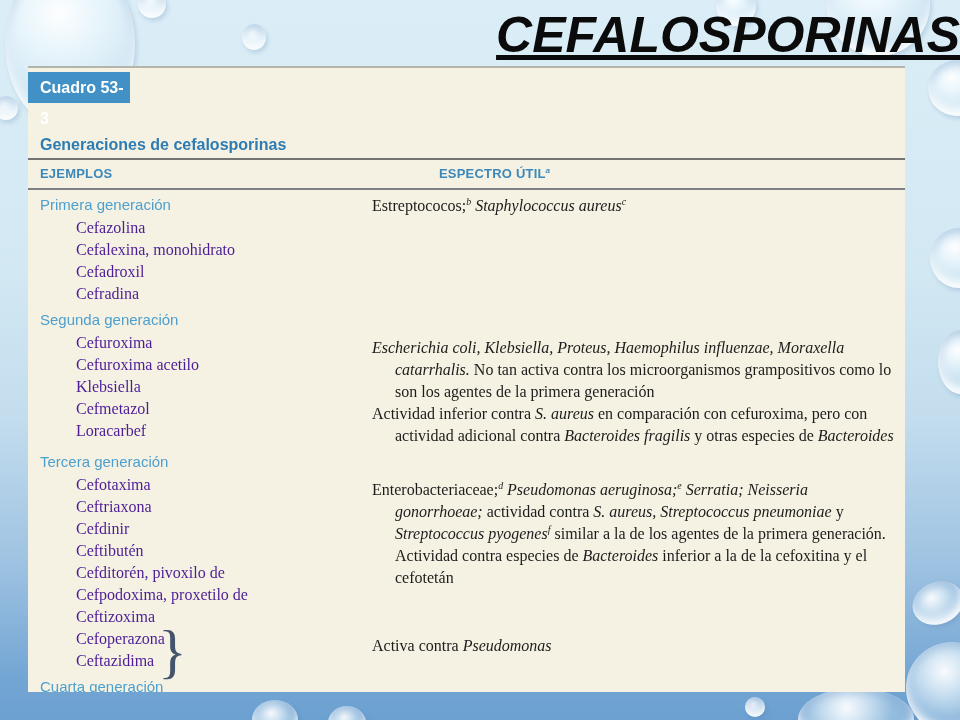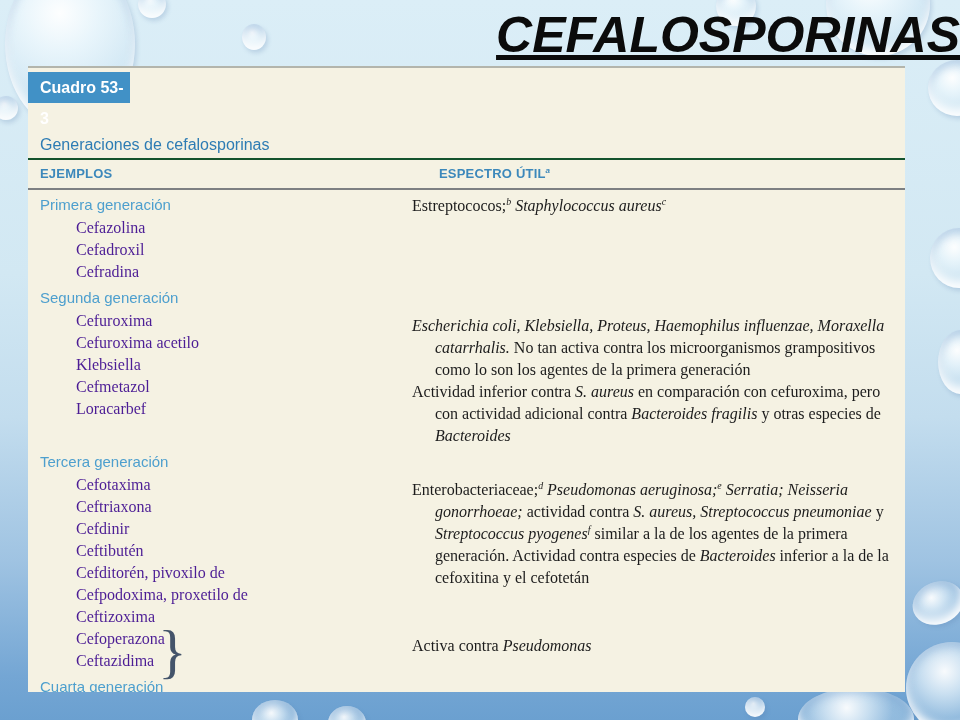--- a/index.html
+++ b/index.html
@@ -21,30 +21,30 @@
   .cuadro{
     position:absolute;left:28px;top:66px;width:877px;height:624px;
     background:#f5f2e3;overflow:hidden;z-index:1;
     border-top:2px solid #b3b5ac;
   }
   .badge{
     display:inline-block;margin:4px 0 0 0;width:90px;height:31px;line-height:31px;
     padding-left:12px;background:#4191c6;color:#ffffff;font-size:16px;font-weight:bold;
   }
   .caption{
-    padding:8px 0 4px 12px;color:#2d7cb4;font-size:16px;font-weight:normal;line-height:18px;
-    border-bottom:2px solid #14532d;
+    padding:8px 0 4px 12px;color:#2d7cb4;font-size:16px;font-weight:bold;line-height:18px;
+    border-bottom:2px solid #737373;
   }
   .colheads{
     display:flex;padding:6px 0 7px 0;border-bottom:2px solid #7d8082;
     color:#3c88bb;font-size:13px;font-weight:bold;letter-spacing:0.2px;line-height:15px;
   }
   .colheads .c1{width:399px;margin-left:12px;flex-shrink:0;}
   .tbody{position:relative;}
-  .group{display:flex;position:relative;gap:40px;}
+  .group{display:flex;position:relative;}
   .gleft{width:344px;flex-shrink:0;padding-left:12px;box-sizing:border-box;}
   .gright{flex:1;padding-right:8px;font-family:"Liberation Serif",serif;font-size:16px;
           line-height:22px;color:#1c1c1c;padding-top:5px;box-sizing:border-box;}
   .glabel{padding:5px 0 2px 0;color:#4d9fce;font-size:15px;line-height:20px;}
   .drugs{margin:0;padding:0 0 0 36px;list-style:none;
          font-family:"Liberation Serif",serif;font-size:16px;line-height:22px;color:#4c1d95;}
   .hang{padding-left:23px;text-indent:-23px;margin:0;}
   .offset-drug{margin-top:27px;}
   .activa{margin-top:46px;}
   sup{font-size:0.62em;line-height:0;vertical-align:super;}
@@ -87,20 +87,21 @@
     <div class="c2"><span>ESPECTRO ÚTIL</span><sup class="it">a</sup></div>
   </div>
 
   <div class="tbody">
 
     <div class="group">
       <div class="gleft">
         <div class="glabel">Primera generación</div>
         <ul class="drugs">
           <li>Cefazolina</li>
+          <li>Cefalexina, monohidrato</li>
           <li>Cefadroxil</li>
           <li>Cefradina</li>
         </ul>
       </div>
       <div class="gright">
         <p class="hang"><span>Estreptococos;</span><sup class="it">b</sup><span> </span><span class="it">Staphylococcus aureus</span><sup class="it">c</sup></p>
       </div>
     </div>
 
     <div class="group">

